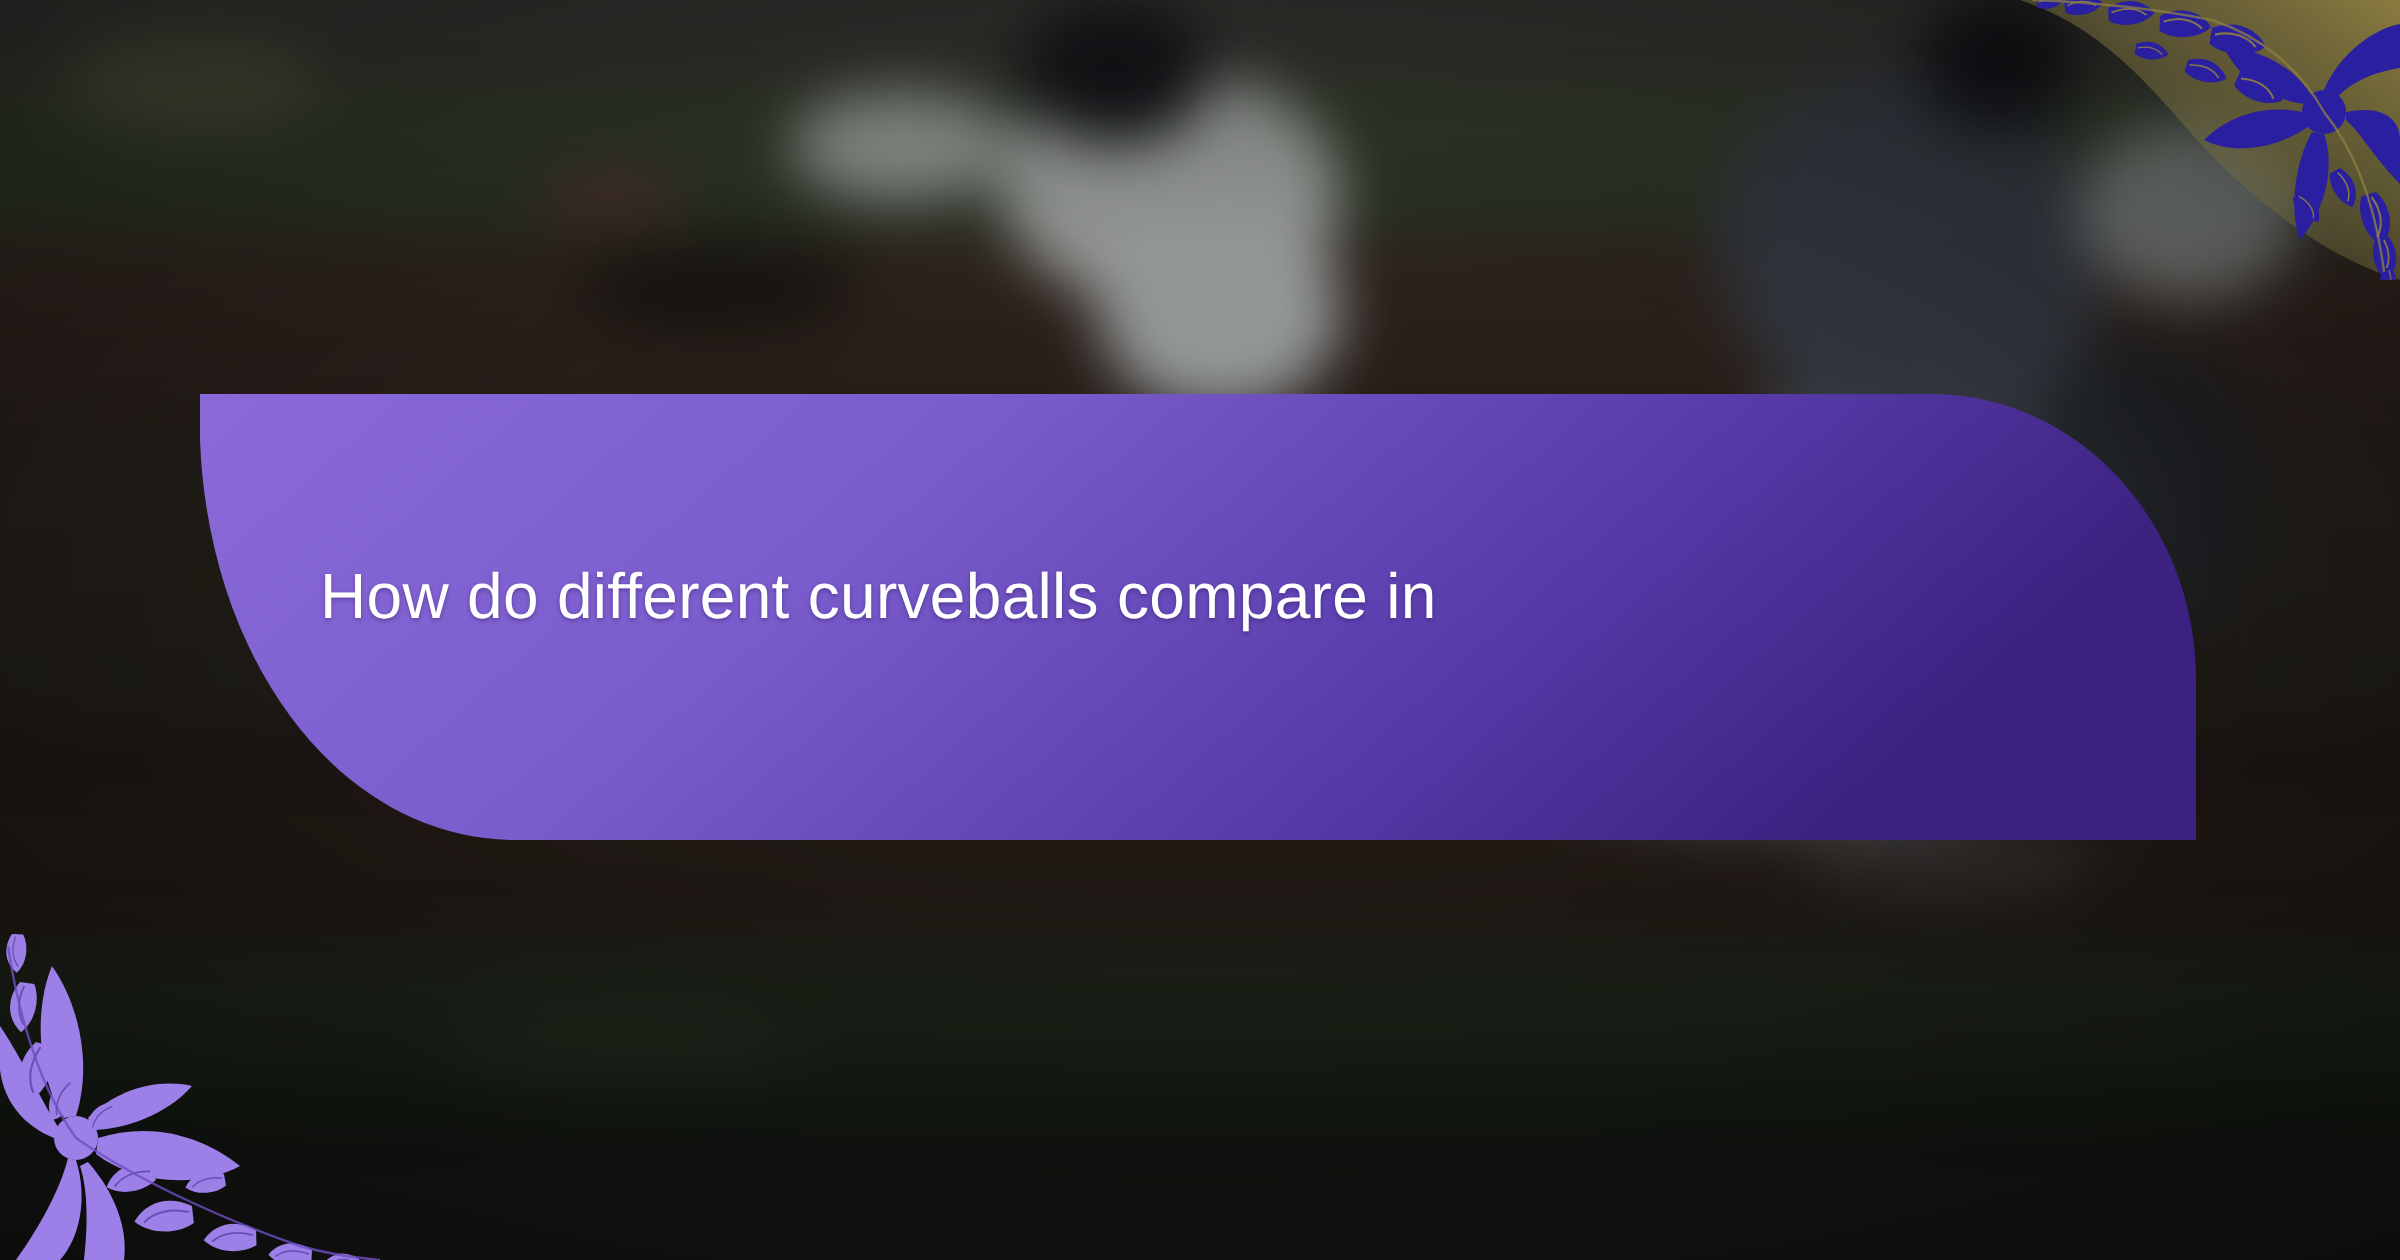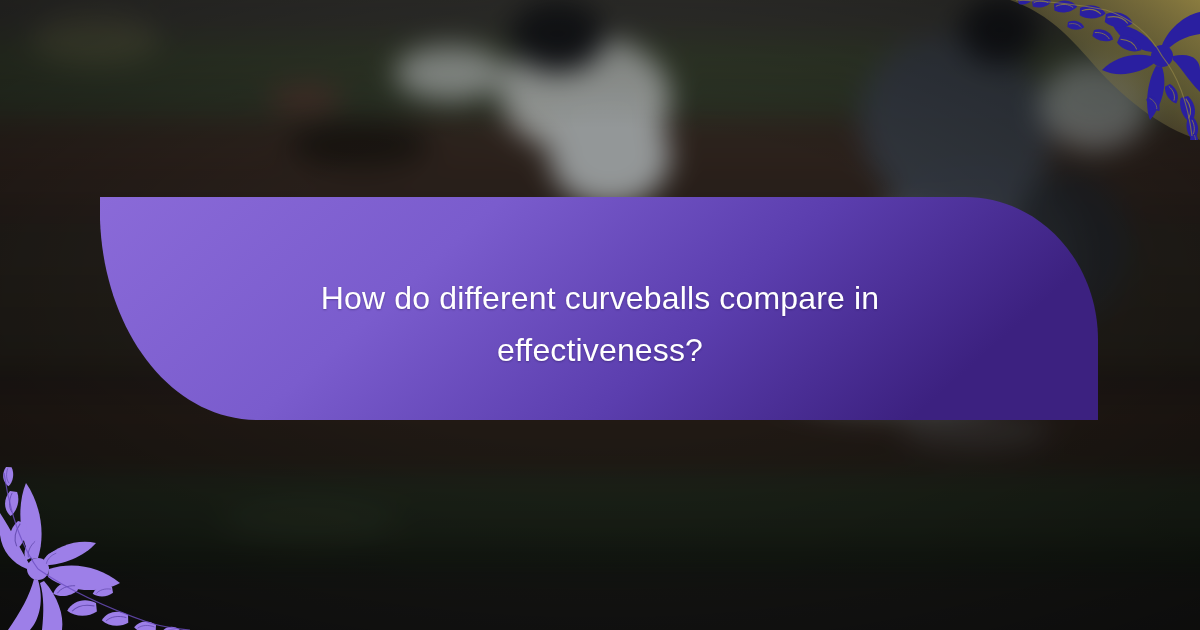--- a/index.html
+++ b/index.html
@@ -71,21 +71,21 @@
   .orn-tr { right:0; top:0;   width:190px; height:140px; }
   .orn-bl { left:0;  bottom:0;width:190px; height:175px; }
 
   
   .banner-wrap { position:absolute; left:0; top:0; width:1200px; height:630px; }
 
   .banner-text {
     position:absolute;
     left:160px; top:272px;
     width:880px;
-    text-align:center;
+    text-align:left;
     color:#ffffff;
     font-size:32px;
     font-weight:400;
     line-height:52px;
     letter-spacing:.15px;
     text-shadow:0 1px 2px rgba(25,12,60,.35);
   }
 </style>
 </head>
 <body>
@@ -271,17 +271,16 @@
                L965 197
                C 1040 197 1098 262 1098 340
                L1098 420
                L258 420
                C 170 420 104 330 100 220
                Z" fill="url(#bannerGrad)"></path>
     </svg>
 
     <div class="banner-text">
       <span style="display: block;">How do different curveballs compare in</span>
-      <span style="display: block;">effectiveness?</span>
     </div>
   </div>
 
 </div>
 
 </body></html>

